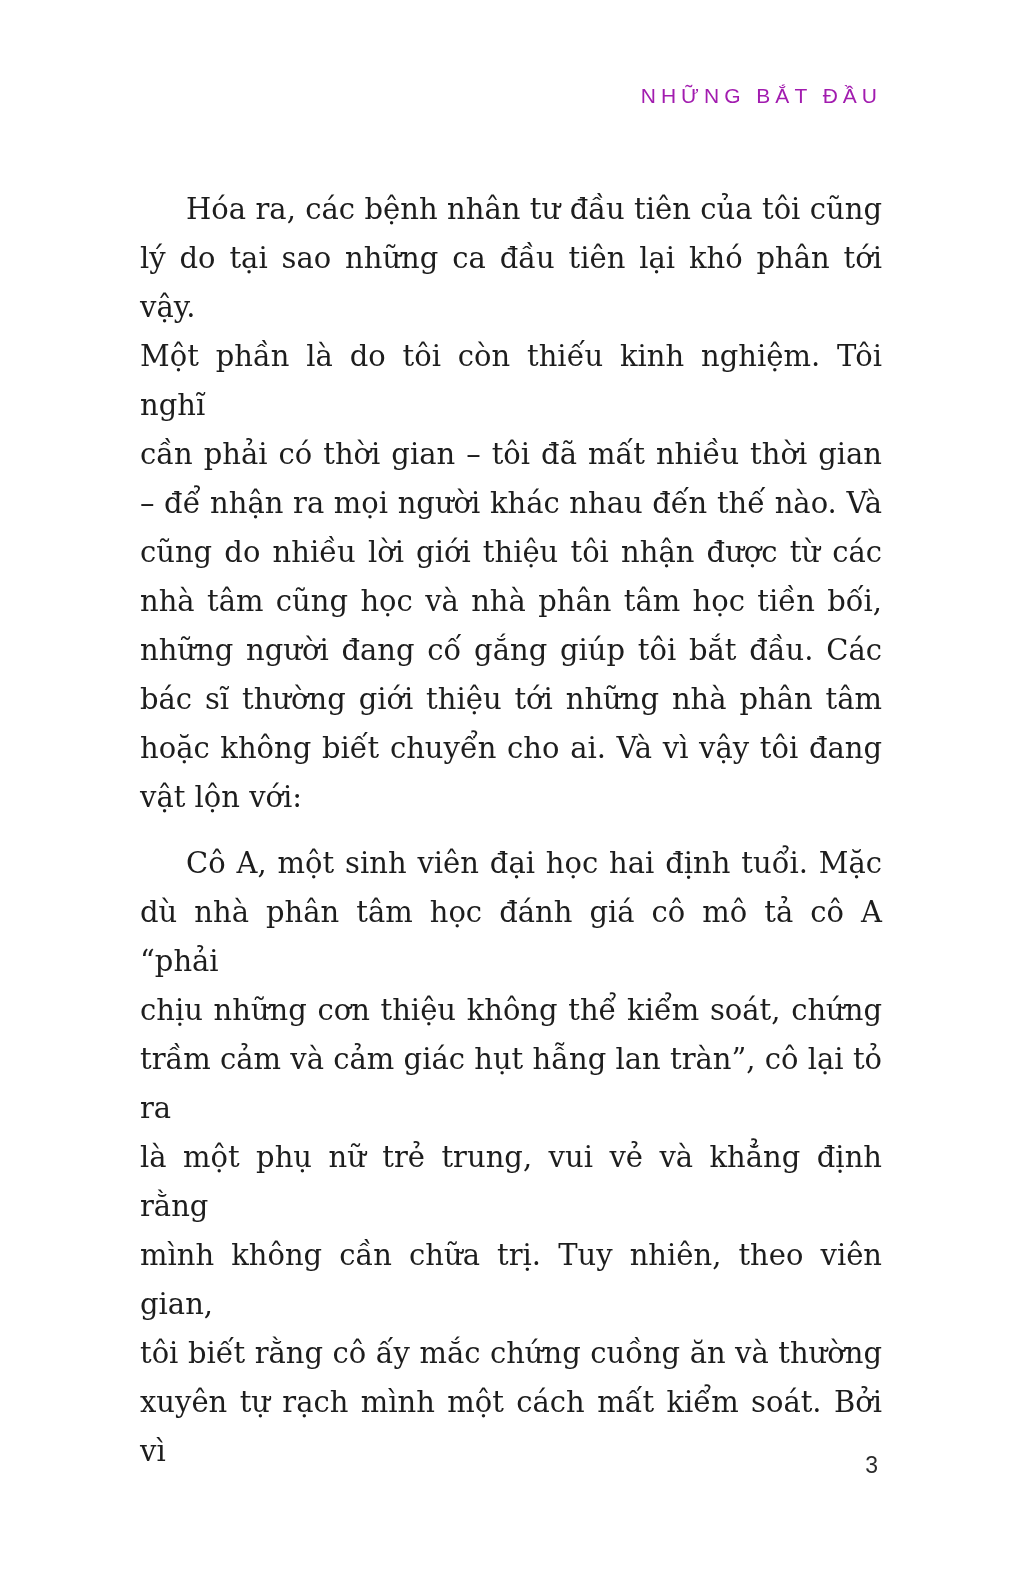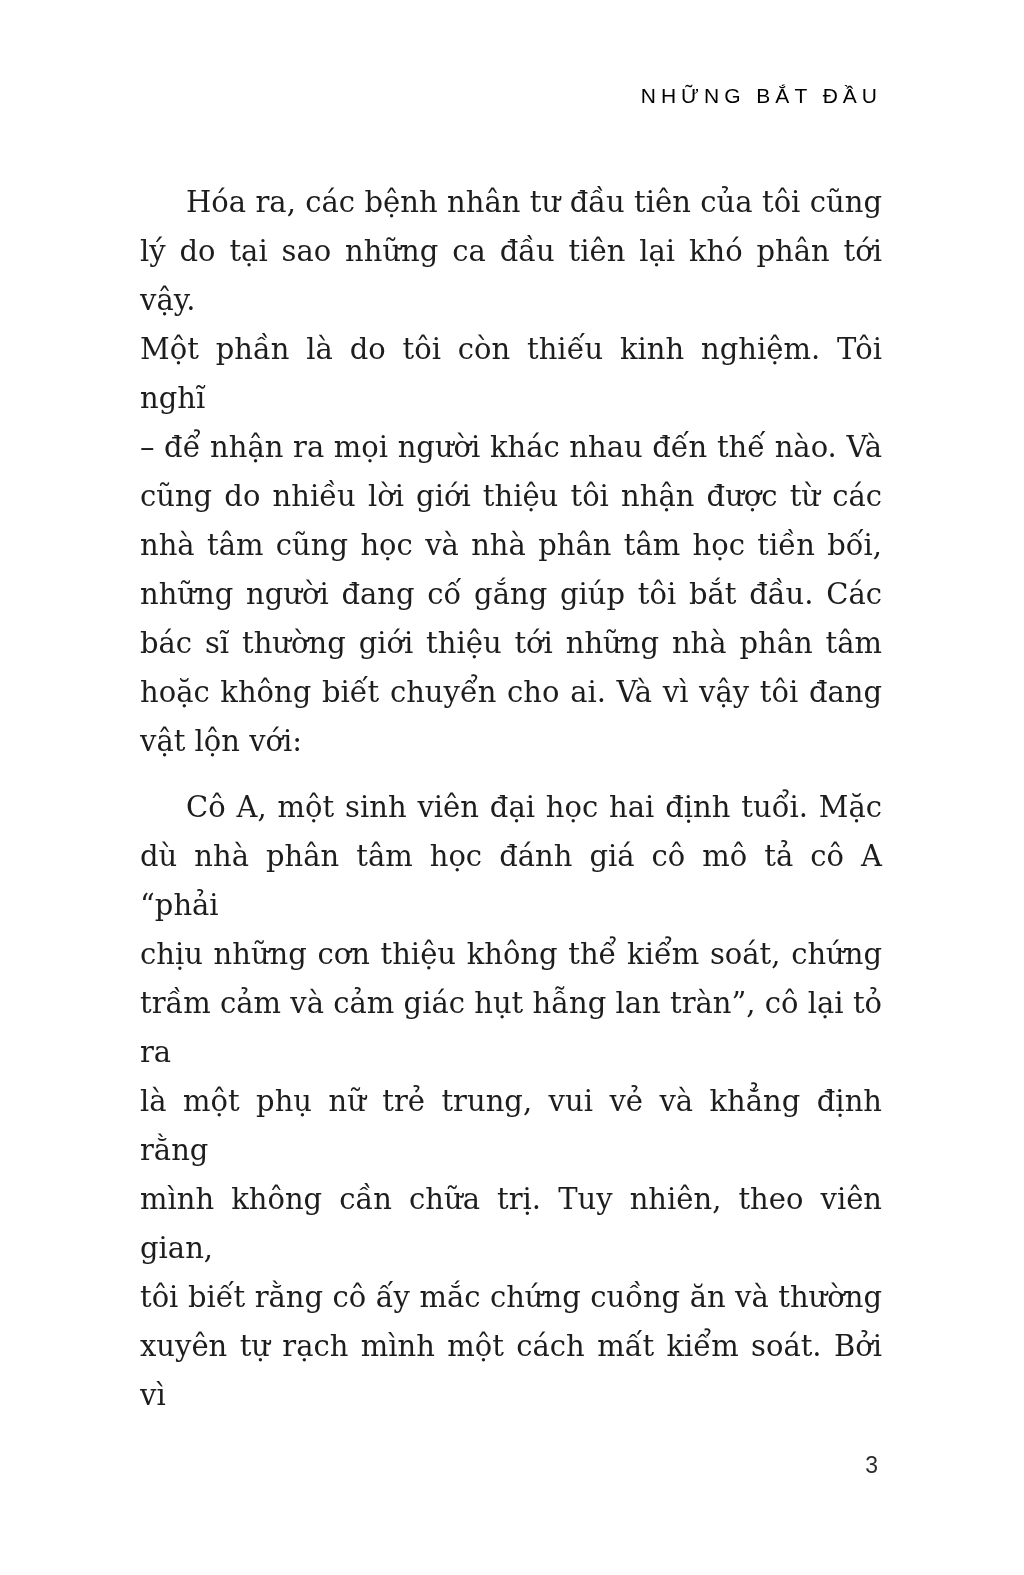--- a/index.html
+++ b/index.html
@@ -18,40 +18,41 @@
   }
   .running-header {
     position: absolute;
     top: 84px;
     left: 140px;
     width: 742px;
     text-align: right;
     font-family: "Liberation Sans", sans-serif;
     font-size: 21px;
     letter-spacing: 5px;
-    color: #000000;
+    color: #a21caf;
   }
   .text-block {
     position: absolute;
     top: 178px;
     left: 140px;
     width: 742px;
   }
   .para {
     margin: 0 0 17px 0;
   }
   .line {
     font-size: 29px;
     line-height: 49px;
     text-align: justify;
     text-align-last: justify;
     white-space: normal;
   }
   .line.first {
     text-indent: 46px;
+    margin-top: 7px;
   }
   .line.last {
     text-align: left;
     text-align-last: left;
   }
   .page-number {
     position: absolute;
     top: 1452px;
     left: 140px;
     width: 742px;
@@ -67,20 +68,21 @@
 <body>
 
 <div class="page">
   <div class="running-header">NHỮNG BẮT ĐẦU</div>
 
   <div class="text-block">
       <div class="para">
         <div class="line first">Hóa ra, các bệnh nhân tư đầu tiên của tôi cũng</div>
         <div class="line">lý do tại sao những ca đầu tiên lại khó phân tới vậy.</div>
         <div class="line">Một phần là do tôi còn thiếu kinh nghiệm. Tôi nghĩ</div>
+        <div class="line">cần phải có thời gian – tôi đã mất nhiều thời gian</div>
         <div class="line">– để nhận ra mọi người khác nhau đến thế nào. Và</div>
         <div class="line">cũng do nhiều lời giới thiệu tôi nhận được từ các</div>
         <div class="line">nhà tâm cũng học và nhà phân tâm học tiền bối,</div>
         <div class="line">những người đang cố gắng giúp tôi bắt đầu. Các</div>
         <div class="line">bác sĩ thường giới thiệu tới những nhà phân tâm</div>
         <div class="line">hoặc không biết chuyển cho ai. Và vì vậy tôi đang</div>
         <div class="line last">vật lộn với:</div>
       </div>
       <div class="para">
         <div class="line first">Cô A, một sinh viên đại học hai định tuổi. Mặc</div>

